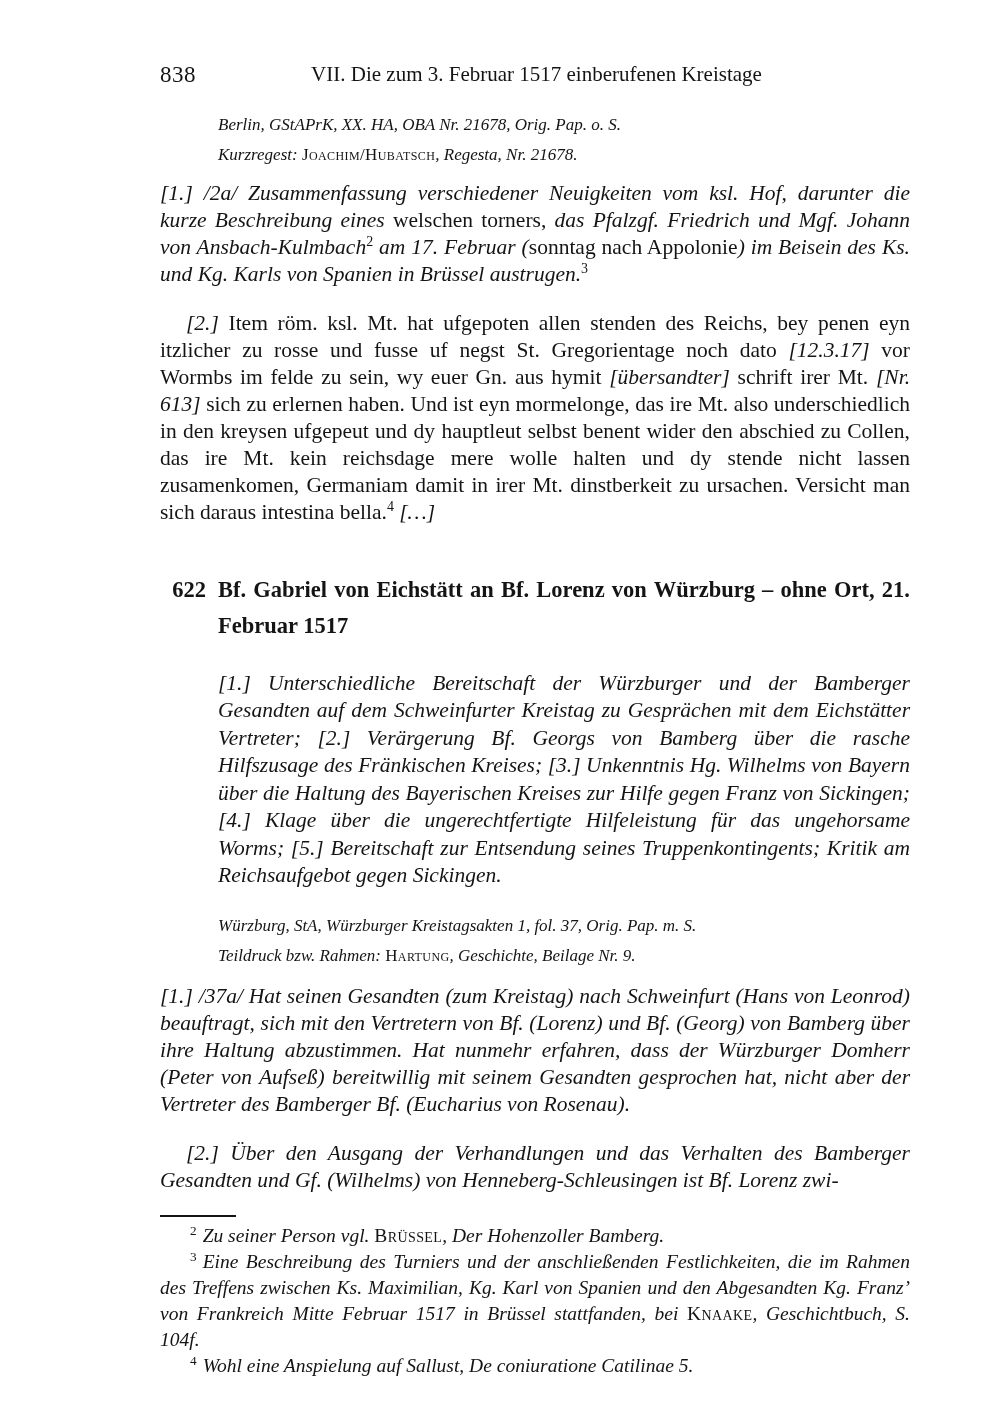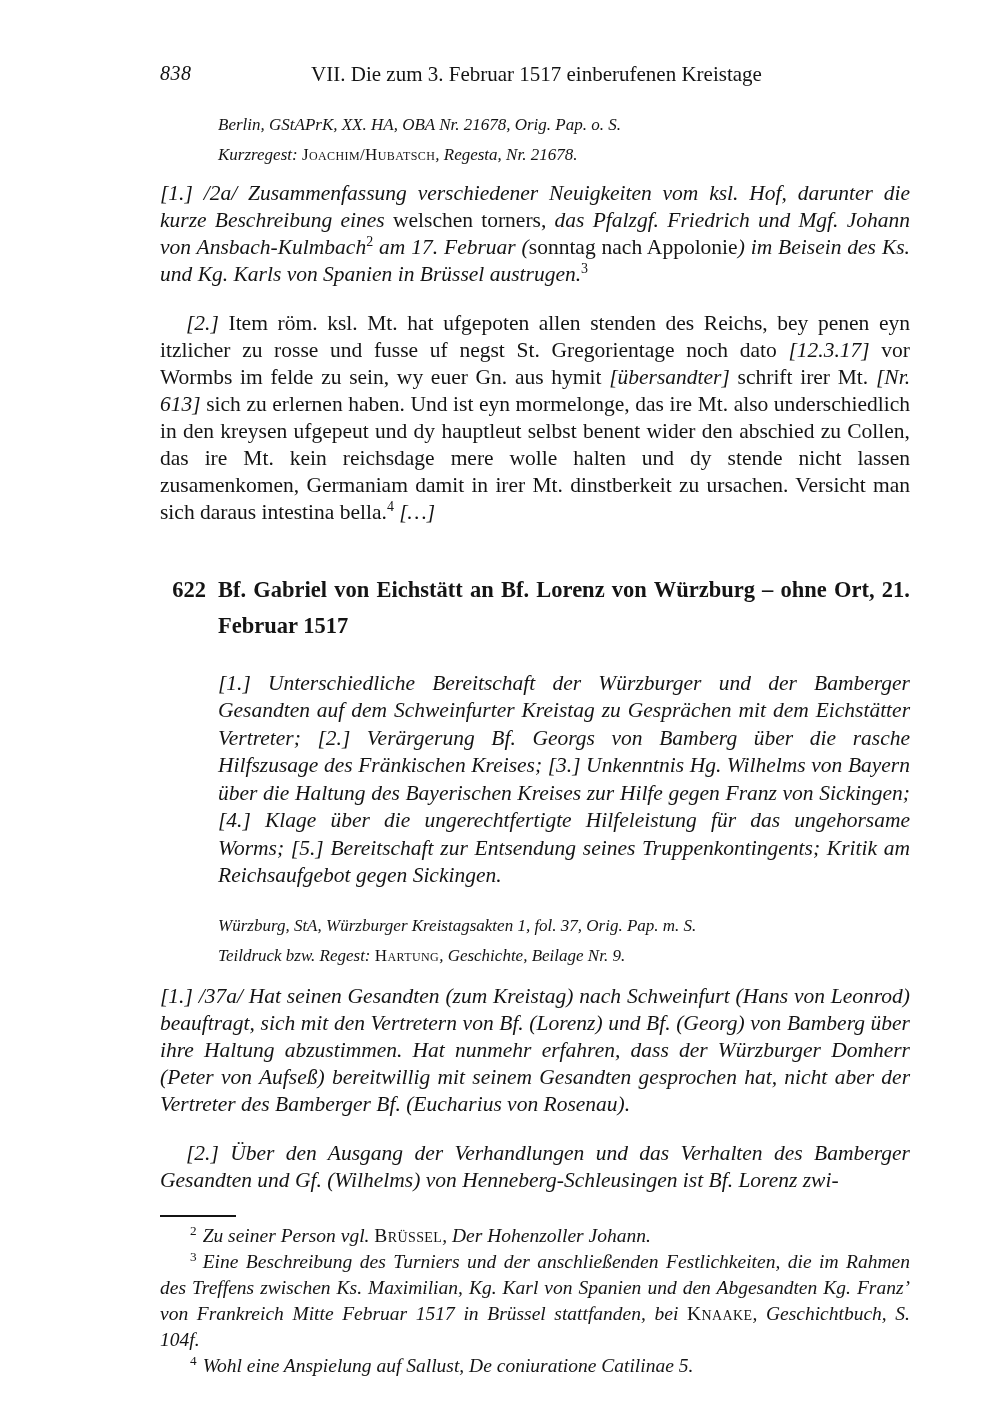--- a/index.html
+++ b/index.html
@@ -9,21 +9,21 @@
     margin:0 auto;
     background:#ffffff;
     color:#141414;
     font-family:"Liberation Serif","DejaVu Serif",serif;
     box-sizing:border-box;
     padding:62px 94px 40px 160px;
     overflow:hidden;
   }
   
   .header-row{position:relative;height:34px;margin-bottom:10px;}
-  .page-number{position:absolute;left:0;top:0;font-size:20px;letter-spacing:.5px;font-style:italic;}
+  .page-number{position:absolute;left:0;top:0;font-size:23px;letter-spacing:.5px;}
   .running-header{position:absolute;left:3px;right:0;text-align:center;font-size:21px;}
   
   .indent-block{margin-left:58px;}
   .src-line{font-size:17px;line-height:30px;}
   .para{font-size:21.5px;line-height:27px;text-align:justify;}
   .para.first-indent{text-indent:26px;}
   .seg-i{font-style:italic;}
   .seg-r{font-style:normal;}
   .seg-sc{font-style:normal;font-variant:small-caps;letter-spacing:.4px;}
   .seg-supr{font-style:normal;font-size:.65em;vertical-align:super;line-height:0;}
@@ -66,31 +66,31 @@
 
   <div class="entry-heading">
     <span class="num">622</span>
     <span class="title">Bf. Gabriel von Eichstätt an Bf. Lorenz von Würzburg – ohne Ort, 21. Februar 1517</span>
   </div>
 
   <p class="summary"><span class="seg-i">[1.] Unterschiedliche Bereitschaft der Würzburger und der Bamberger Gesandten auf dem Schweinfurter Kreistag zu Gesprächen mit dem Eichstätter Vertreter; [2.] Verärgerung Bf. Georgs von Bamberg über die rasche Hilfszusage des Fränkischen Kreises; [3.] Unkenntnis Hg. Wilhelms von Bayern über die Haltung des Bayerischen Kreises zur Hilfe gegen Franz von Sickingen; [4.] Klage über die ungerechtfertigte Hilfeleistung für das ungehorsame Worms; [5.] Bereitschaft zur Entsendung seines Truppenkontingents; Kritik am Reichsaufgebot gegen Sickingen.</span></p>
 
   <div class="src-block-622">
     <div class="src-line"><span class="seg-i">Würzburg, StA, Würzburger Kreistagsakten 1, fol. 37, Orig. Pap. m. S.</span></div>
-    <div class="src-line"><span class="seg-i">Teildruck bzw. Regest: </span><span class="seg-sc">Hartung</span><span class="seg-i">, Geschichte, Beilage Nr. 9.</span></div>
+    <div class="src-line"><span class="seg-i">Teildruck bzw. Rahmen: </span><span class="seg-sc">Hartung</span><span class="seg-i">, Geschichte, Beilage Nr. 9.</span></div>
   </div>
 
   <p class="para para-37a"><span class="seg-i">[1.] /37a/ Hat seinen Gesandten (zum Kreistag) nach Schweinfurt (Hans von Leonrod) beauftragt, sich mit den Vertretern von Bf. (Lorenz) und Bf. (Georg) von Bamberg über ihre Haltung abzustimmen. Hat nunmehr erfahren, dass der Würzburger Domherr (Peter von Aufseß) bereitwillig mit seinem Gesandten gesprochen hat, nicht aber der Vertreter des Bamberger Bf. (Eucharius von Rosenau).</span></p>
 
   <p class="para first-indent"><span class="seg-i">[2.] Über den Ausgang der Verhandlungen und das Verhalten des Bamberger Gesandten und Gf. (Wilhelms) von Henneberg-Schleusingen ist Bf. Lorenz zwi-</span></p>
 
   <hr class="footnote-rule">
 
   <p class="footnote">
-    <span class="fn-num">2</span><span><span class="seg-i">Zu seiner Person vgl. </span><span class="seg-sc">Brüssel</span><span class="seg-i">, Der Hohenzoller Johann.</span></span>
+    <span class="fn-num">2</span><span><span class="seg-i">Zu seiner Person vgl. </span><span class="seg-sc">Brüssel</span><span class="seg-i">, Der Hohenzoller Bamberg.</span></span>
   </p>
   <p class="footnote">
     <span class="fn-num">3</span><span><span class="seg-i">Eine Beschreibung des Turniers und der anschließenden Festlichkeiten, die im Rahmen des Treffens zwischen Ks. Maximilian, Kg. Karl von Spanien und den Abgesandten Kg. Franz’ von Frankreich Mitte Februar 1517 in Brüssel stattfanden, bei </span><span class="seg-sc">Knaake</span><span class="seg-i">, Geschichtbuch, S. 104f.</span></span>
   </p>
   <p class="footnote">
     <span class="fn-num">4</span><span><span class="seg-i">Wohl eine Anspielung auf Sallust, De coniuratione Catilinae 5.</span></span>
   </p>
 
 </div>
 

